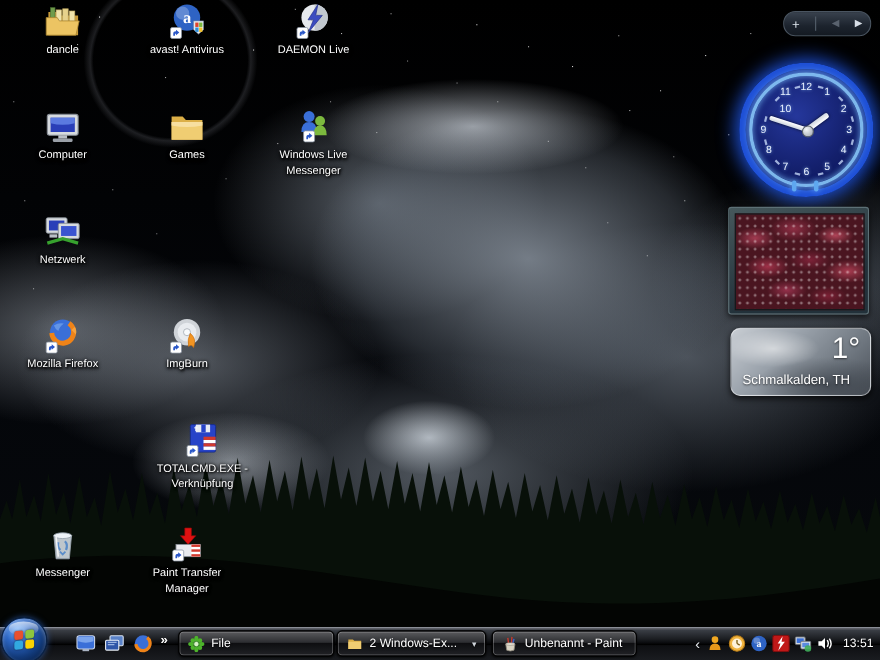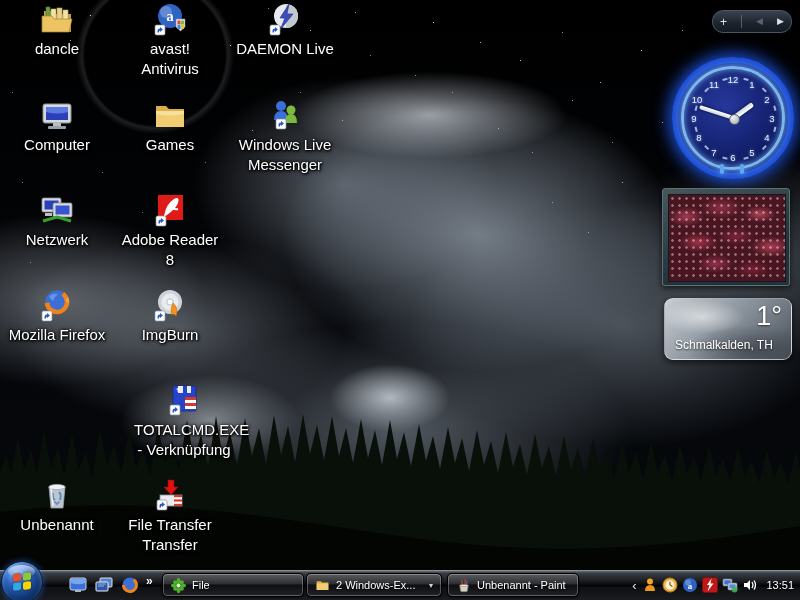--- a/index.html
+++ b/index.html
@@ -38,21 +38,21 @@
     22px 182px 0 0 rgba(255,255,255,.55),62px 122px 0 0 rgba(255,255,255,.6),
     12px 92px 0 0 rgba(255,255,255,.5),142px 212px 0 0 rgba(255,255,255,.45),
     102px 172px 0 0 rgba(255,255,255,.5),498px 128px 0 0 rgba(255,255,255,.55),
     415px 75px 0 0 rgba(255,255,255,.5),355px 12px 0 0 rgba(255,255,255,.6),
     268px 8px 0 0 rgba(255,255,255,.55),70px 40px 0 0 rgba(255,255,255,.7);}
   .trees{position:absolute;left:0;top:0;}
 
   
   .di{position:absolute;width:100px;text-align:center;cursor:default;}
   .di .img{width:36px;height:36px;margin:0 auto 1px;display:block;}
-  .di .lbl{color:#fff;font-size:15px;line-height:1.35;
+  .di .lbl{color:#fff;font-size:10px;line-height:1.35;
     text-shadow:1px 1px 2px #000,0 0 3px #000,0 1px 4px #000;}
 
   
   .gadget-bar{position:absolute;left:712px;top:10px;width:78px;height:21px;border-radius:11px;
     background:linear-gradient(180deg,#39424e,#1c232d 60%,#141a22);border:1px solid #4a5561;
     display:flex;align-items:center;justify-content:space-around;color:#dfe6ee;}
   .gadget-bar .sep{width:1px;height:13px;background:#55606c;}
   .gb-btn{font-size:12px;line-height:1;cursor:pointer;}
   .gb-prev{color:#59626e;font-size:9px;}
   .gb-next{color:#d7dee6;font-size:9px;}
@@ -231,29 +231,20 @@
     <svg class="img" viewBox="0 0 36 36">
       <circle cx="14" cy="8" r="5" fill="#3a6fd8"></circle>
       <path d="M7,22 Q7,13 14,13 Q21,13 21,22 Z" fill="#3a6fd8"></path>
       <circle cx="24" cy="12" r="4.5" fill="#7cb93e"></circle>
       <path d="M18,25 Q18,16 24,16 Q30,16 30,25 Z" fill="#7cb93e"></path>
       <use href="#lnk" x="9" y="21"></use>
     </svg>
     <div class="lbl">Windows Live Messenger</div>
   </div>
 
-  <div class="di" style="left:120px;top:193px">
-    <svg class="img" viewBox="0 0 36 36">
-      <rect x="6" y="2" width="25" height="25" fill="#e01b17"></rect>
-      <path d="M12,23 Q14,11 22,6 Q27,3.5 26.5,8 Q26,14 15,22 Q13,23.5 12,23 Z" fill="#fff"></path>
-      <path d="M17,14 Q22,17 26,16" stroke="#fff" stroke-width="2" fill="none"></path>
-      <use href="#lnk" x="4" y="23"></use>
-    </svg>
-    <div class="lbl">Adobe Reader 8</div>
-  </div>
 
   <div class="di" style="left:7px;top:288px">
     <svg class="img" viewBox="0 0 36 36">
       <circle cx="18" cy="14" r="11.5" fill="#3a6fd8"></circle>
       <path d="M10,8 Q14,5 19,6 Q15,9 14,13 Q11,11 10,8 Z" fill="#6f9fe8" opacity="0.8"></path>
       <circle cx="18" cy="14" r="10" fill="none" stroke="#ef8318" stroke-width="4.5" stroke-dasharray="40 23" transform="rotate(-55 18 14)"></circle>
       <path d="M29,9 Q31,12 30,16 L26,12 Z" fill="#f6a23c"></path>
       <use href="#lnk" x="3" y="23"></use>
     </svg>
     <div class="lbl">Mozilla Firefox</div>
@@ -287,34 +278,34 @@
   </div>
 
   <div class="di" style="left:7px;top:478px">
     <svg class="img" viewBox="0 0 36 36">
       <path d="M10,9 L26,9 L24,30 L12,30 Z" fill="rgba(222,230,238,.85)" stroke="#9aa4ae" stroke-width="0.8"></path>
       <ellipse cx="18" cy="9" rx="8.2" ry="2.6" fill="#eef3f8" stroke="#99a4ae" stroke-width="0.8"></ellipse>
       <path d="M14,15 Q13,20 16,22 M20,14 Q23,17 21,22" stroke="#5a8cc8" stroke-width="2" fill="none"></path>
       <path d="M15.5,23.5 L18,26 L20.5,23.5" stroke="#5a8cc8" stroke-width="1.6" fill="none"></path>
       <path d="M12,10 L14,28" stroke="rgba(255,255,255,.8)" stroke-width="1.4"></path>
     </svg>
-    <div class="lbl">Unbenannt</div>
+    <div class="lbl">Messenger</div>
   </div>
 
   <div class="di" style="left:120px;top:478px">
     <svg class="img" viewBox="0 0 36 36">
       <path d="M16,2 L22,2 L22,9 L26,9 L19,17 L12,9 L16,9 Z" fill="#e01111" stroke="#8e0a0a" stroke-width="0.6"></path>
       <rect x="8" y="17" width="22" height="11" fill="#e9ebee" stroke="#8a909a" stroke-width="0.8"></rect>
       <rect x="22" y="17" width="8" height="11" fill="#fff"></rect>
       <rect x="22" y="17" width="8" height="2.2" fill="#d23a2e"></rect>
         <rect x="22" y="21.4" width="8" height="2.2" fill="#d23a2e"></rect>
       <rect x="22" y="25.8" width="8" height="2.2" fill="#d23a2e"></rect>
       <use href="#lnk" x="5" y="22"></use>
     </svg>
-    <div class="lbl">File Transfer Transfer</div>
+    <div class="lbl">Paint Transfer Manager</div>
   </div>
 
   <div class="gadget-bar">
     <span class="gb-btn">+</span>
     <span class="sep"></span>
     <span class="gb-btn gb-prev">◀</span>
     <span class="gb-btn gb-next">▶</span>
   </div>
 
   <div class="clock-gadget">
@@ -322,21 +313,21 @@
     <span class="clock-num" style="left:55px;top:16px">12</span>
     <span class="clock-num" style="left:74px;top:21px">1</span>
     <span class="clock-num" style="left:89px;top:36px">2</span>
     <span class="clock-num" style="left:94px;top:55px">3</span>
     <span class="clock-num" style="left:89px;top:74px">4</span>
     <span class="clock-num" style="left:74px;top:89px">5</span>
     <span class="clock-num" style="left:55px;top:94px">6</span>
     <span class="clock-num" style="left:36px;top:89px">7</span>
     <span class="clock-num" style="left:21px;top:74px">8</span>
     <span class="clock-num" style="left:16px;top:55px">9</span>
-    <span class="clock-num" style="left:19px;top:36px">10</span>
+    <span class="clock-num" style="left:36px;top:36px">10</span>
     <span class="clock-num" style="left:36px;top:21px">11</span>
     <div class="clock-tick" style="transform:rotate(15deg) translate(41px) rotate(90deg)"></div>
     <div class="clock-tick" style="transform:rotate(45deg) translate(41px) rotate(90deg)"></div>
     <div class="clock-tick" style="transform:rotate(75deg) translate(41px) rotate(90deg)"></div>
     <div class="clock-tick" style="transform:rotate(105deg) translate(41px) rotate(90deg)"></div>
     <div class="clock-tick" style="transform:rotate(135deg) translate(41px) rotate(90deg)"></div>
     <div class="clock-tick" style="transform:rotate(165deg) translate(41px) rotate(90deg)"></div>
     <div class="clock-tick" style="transform:rotate(195deg) translate(41px) rotate(90deg)"></div>
     <div class="clock-tick" style="transform:rotate(225deg) translate(41px) rotate(90deg)"></div>
     <div class="clock-tick" style="transform:rotate(255deg) translate(41px) rotate(90deg)"></div>

